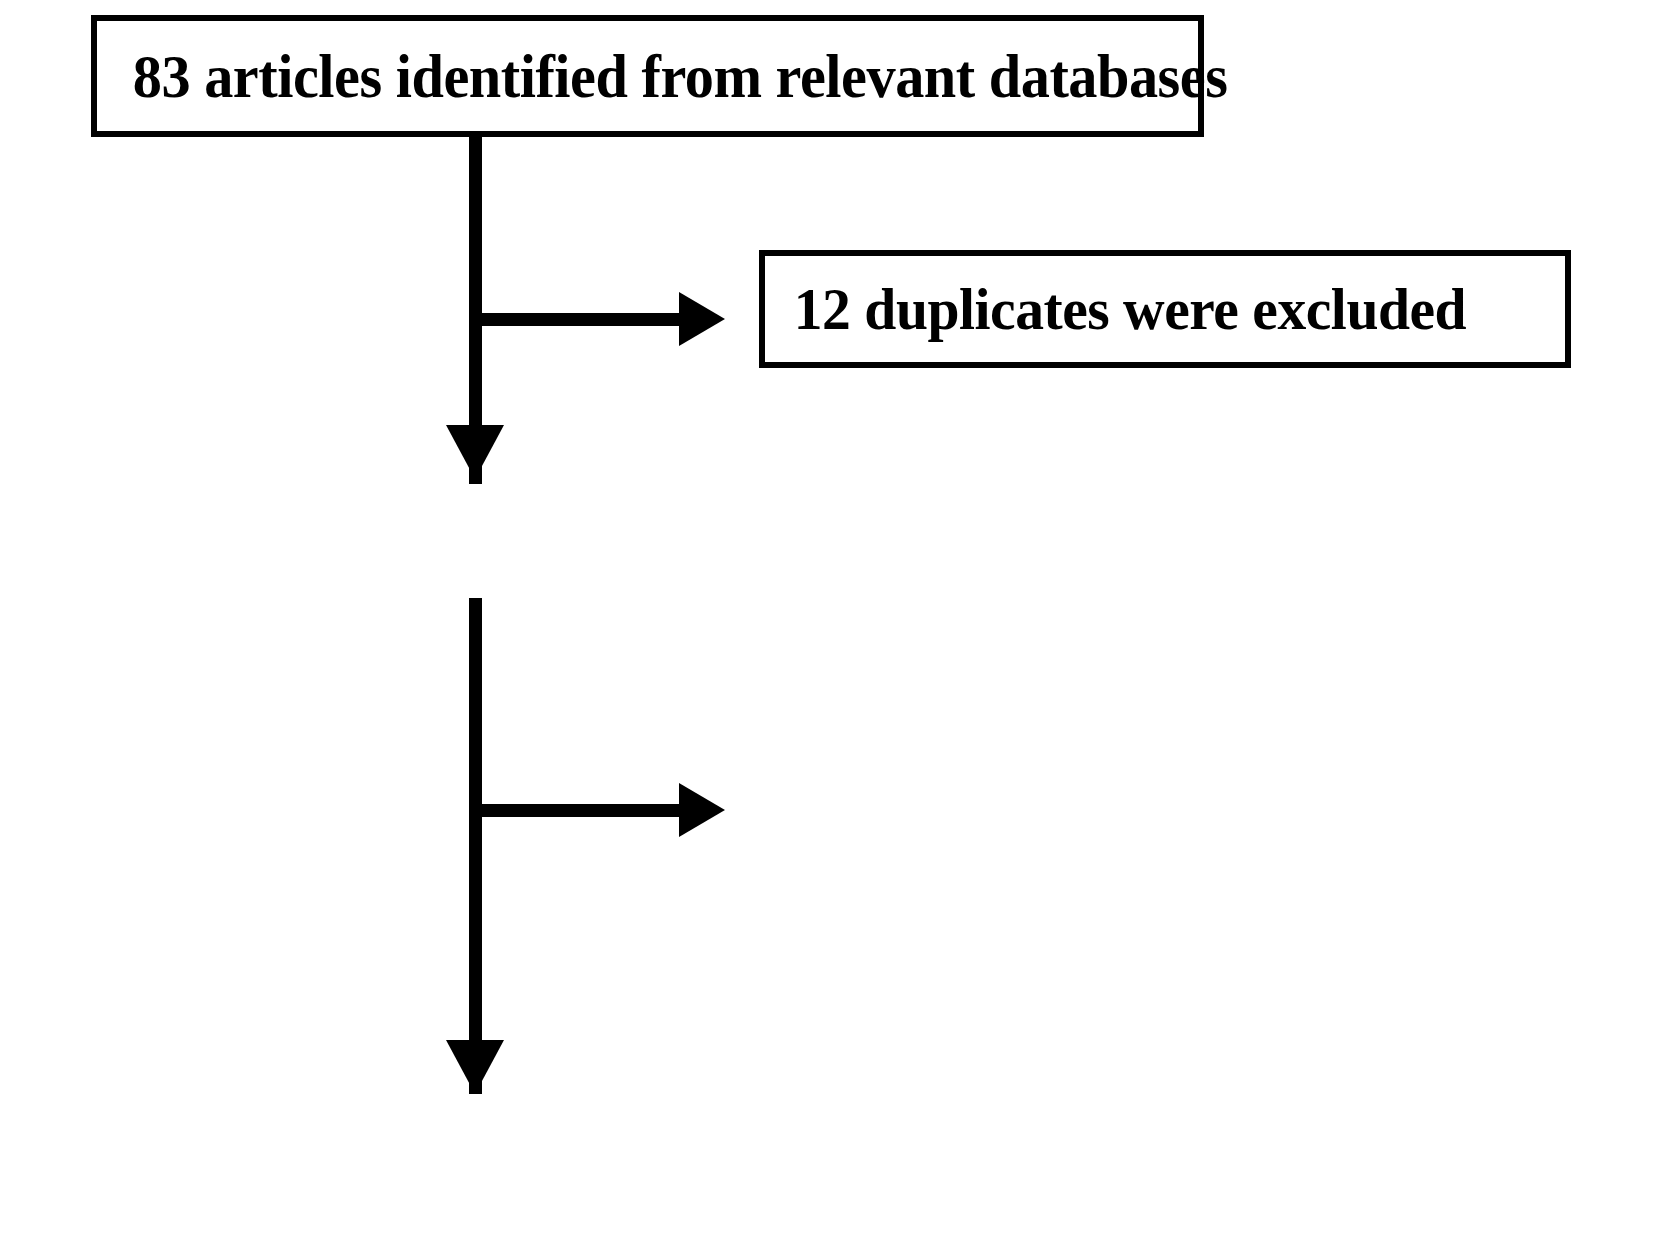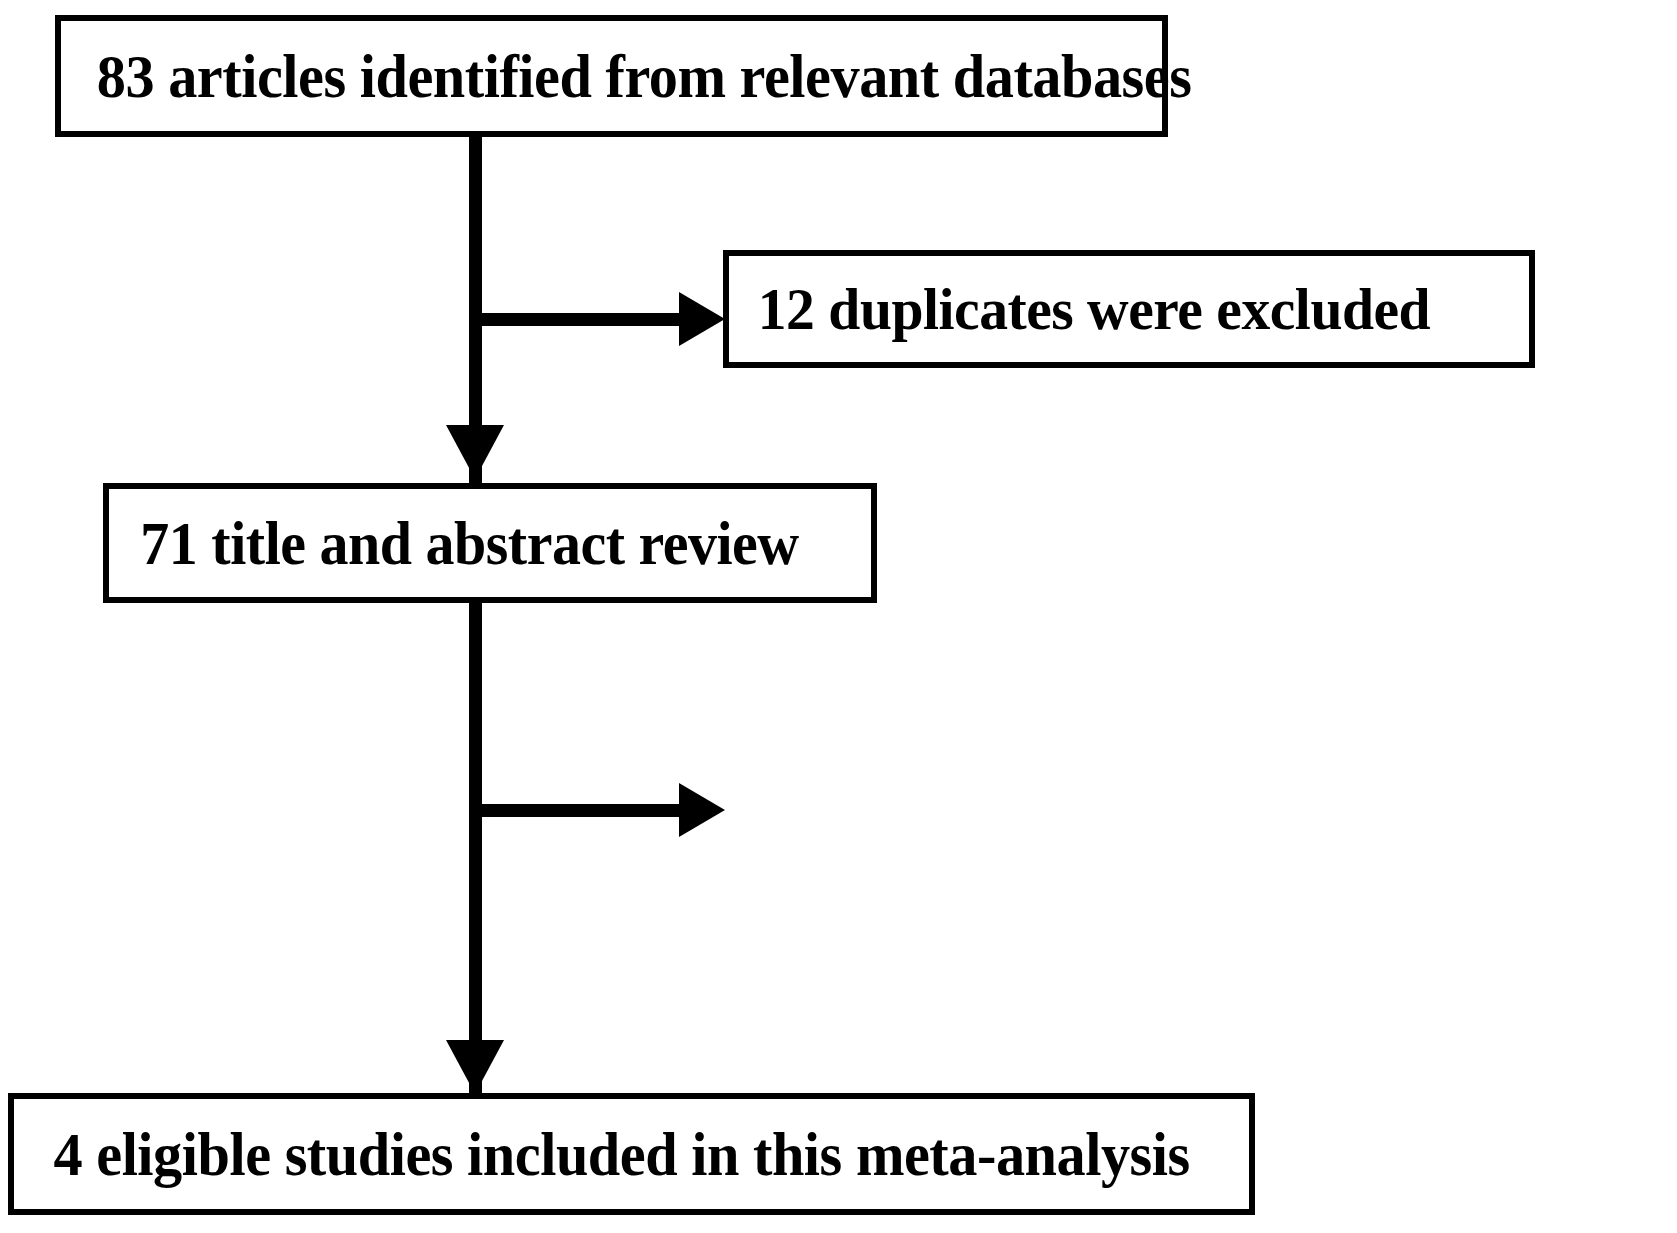--- a/index.html
+++ b/index.html
@@ -19,20 +19,21 @@
   }
 
   
   .node-box {
     position: absolute;
     box-sizing: border-box;
     border: 6px solid #000000;
     background: #ffffff;
     display: flex;
     align-items: center;
+    margin-left: 36px;
   }
 
   .node-text {
     font-family: "Liberation Serif", "DejaVu Serif", serif;
     font-weight: 700;
     color: #000000;
     line-height: 1.0;
     white-space: pre;
     letter-spacing: -0.5px;
   }
@@ -160,30 +161,24 @@
   <div class="connector-line" id="branch-dup-line"></div>
 
   <div class="arrowhead arrow-right" id="arrowhead-to-dup"></div>
 
   <div class="arrowhead arrow-down" id="arrowhead-to-title"></div>
 
   <div class="node-box" id="box-duplicates">
     <span class="node-text">12 duplicates were excluded</span>
   </div>
 
-  <div class="node-box" id="box-title-abstract">
-    <span class="node-text">71 title and abstract review</span>
-  </div>
 
   <div class="connector-line" id="spine-b"></div>
 
   <div class="connector-line" id="branch-exc-line"></div>
 
   <div class="arrowhead arrow-right" id="arrowhead-to-exc"></div>
 
   <div class="arrowhead arrow-down" id="arrowhead-to-eligible"></div>
 
 
-  <div class="node-box" id="box-eligible">
-    <span class="node-text">4 eligible studies included in this meta-analysis</span>
-  </div>
 
 </div>
 
 </body></html>

